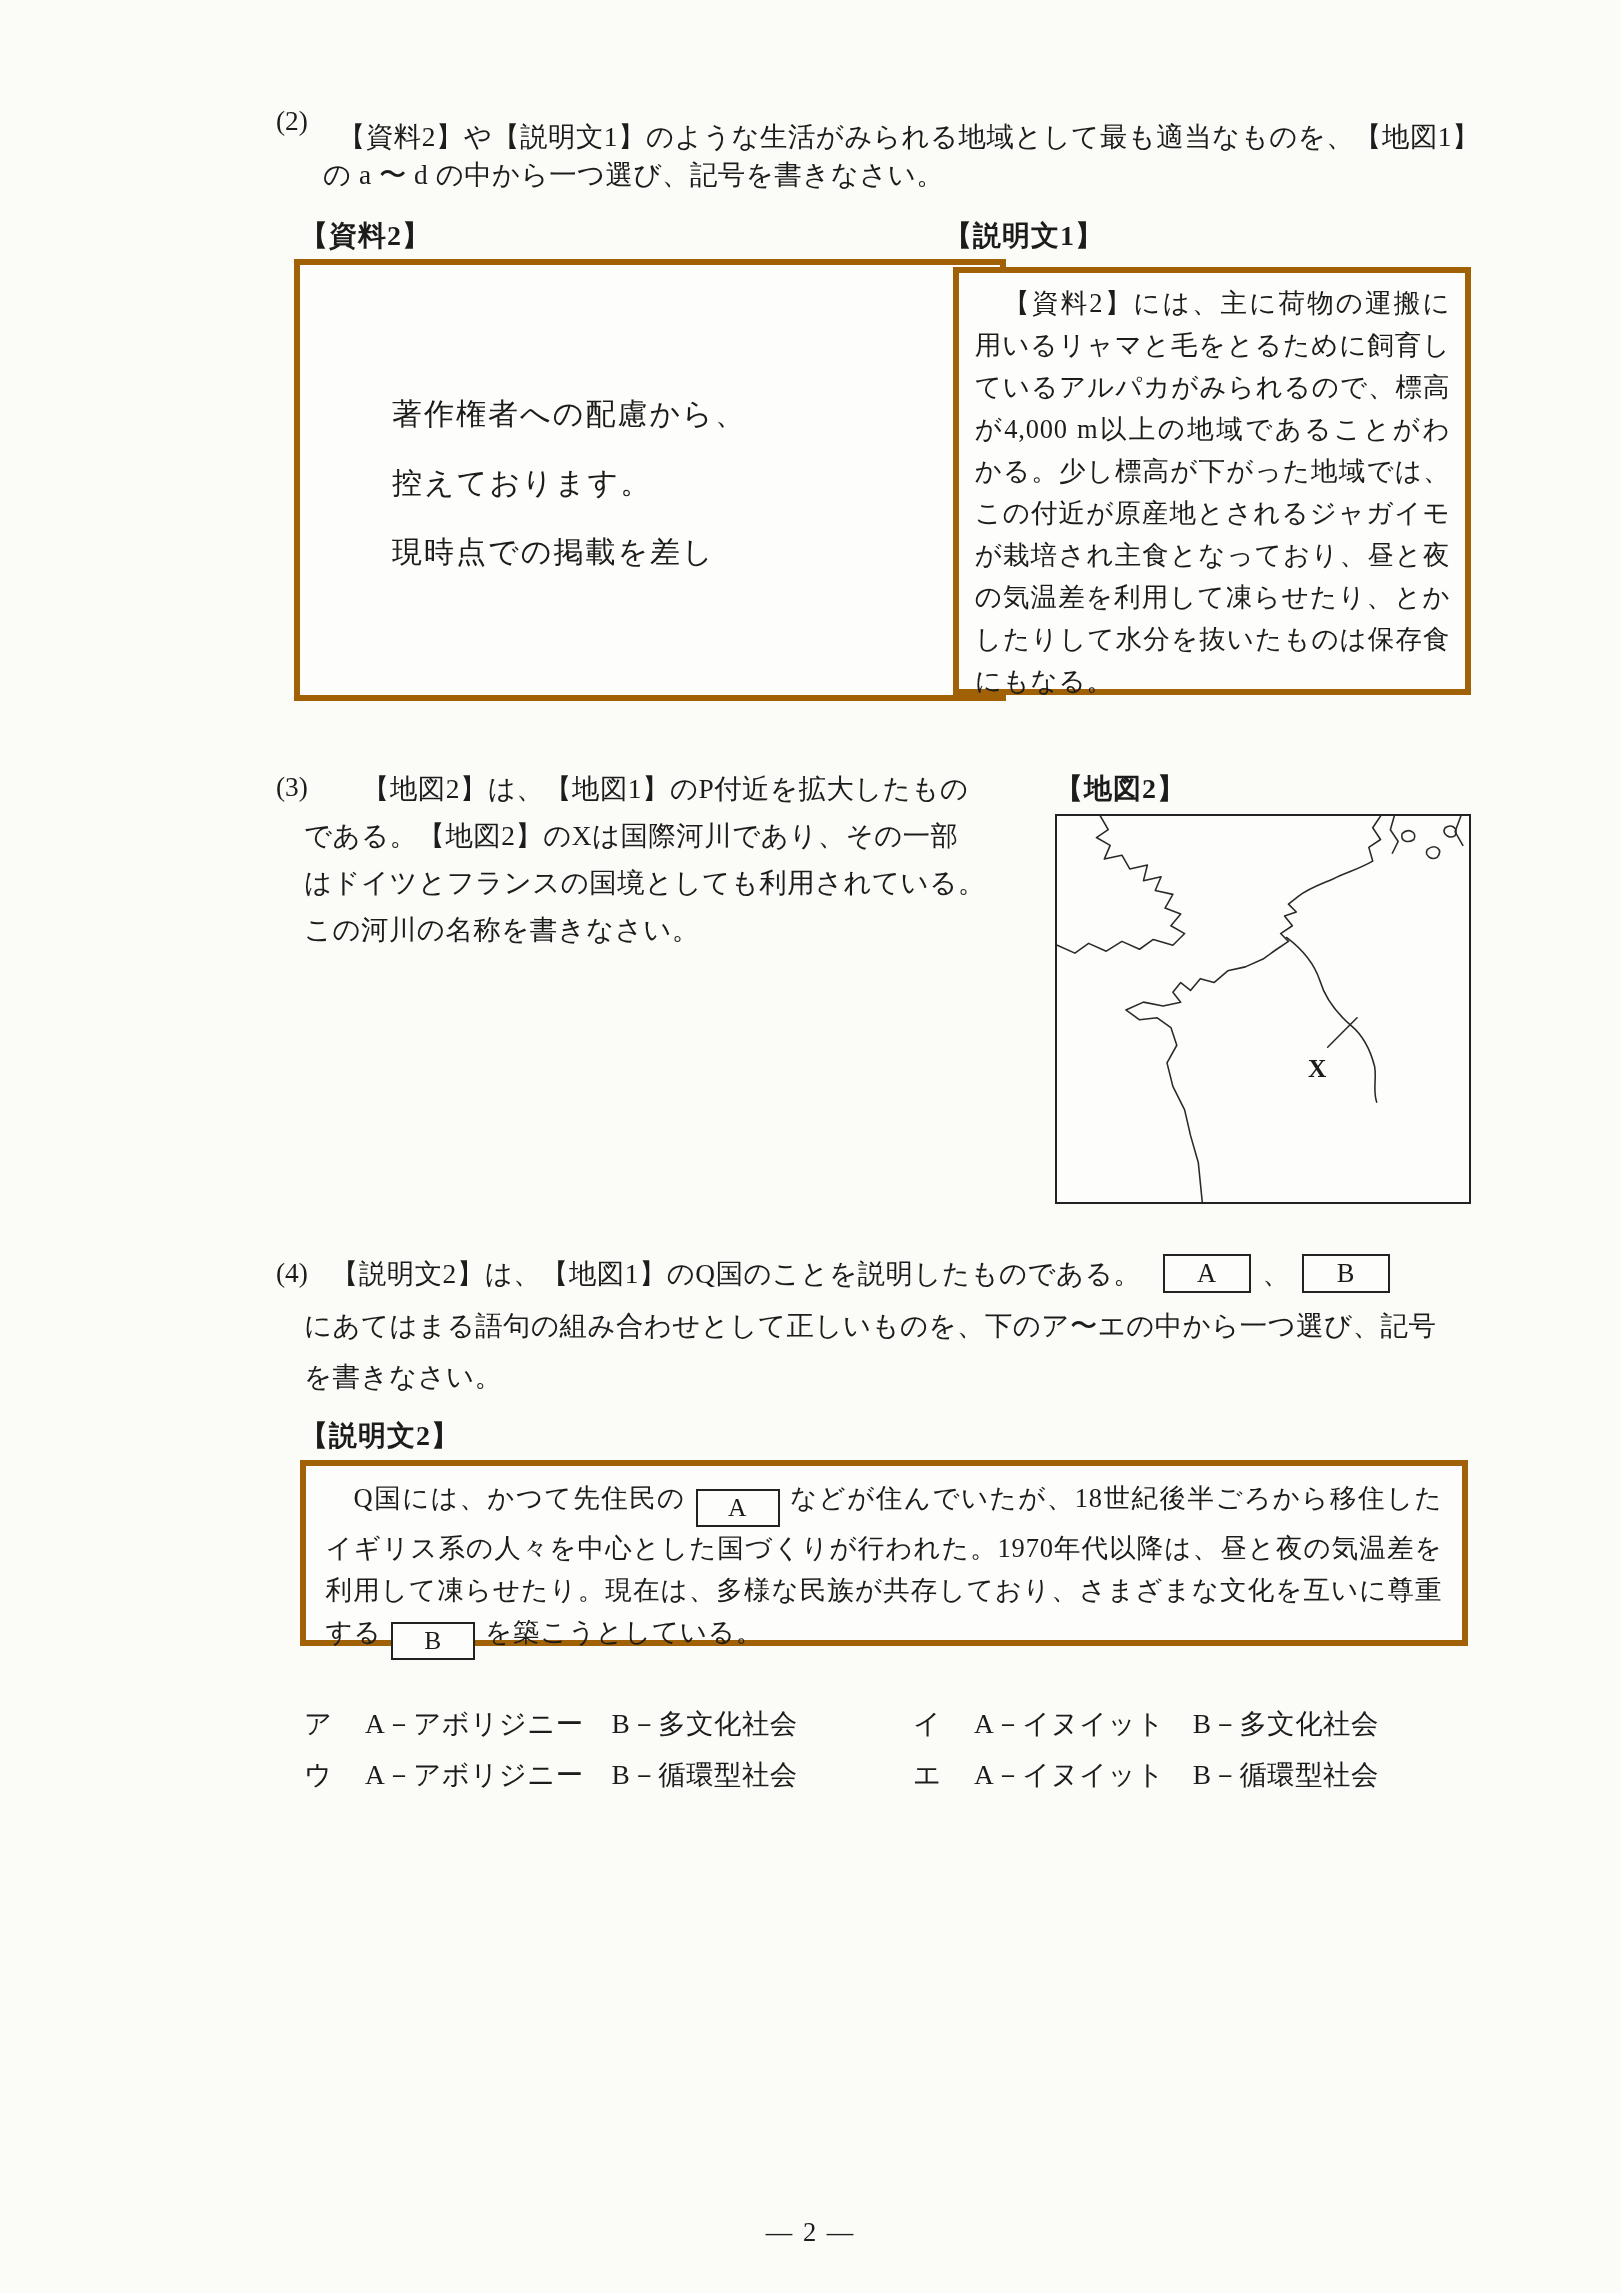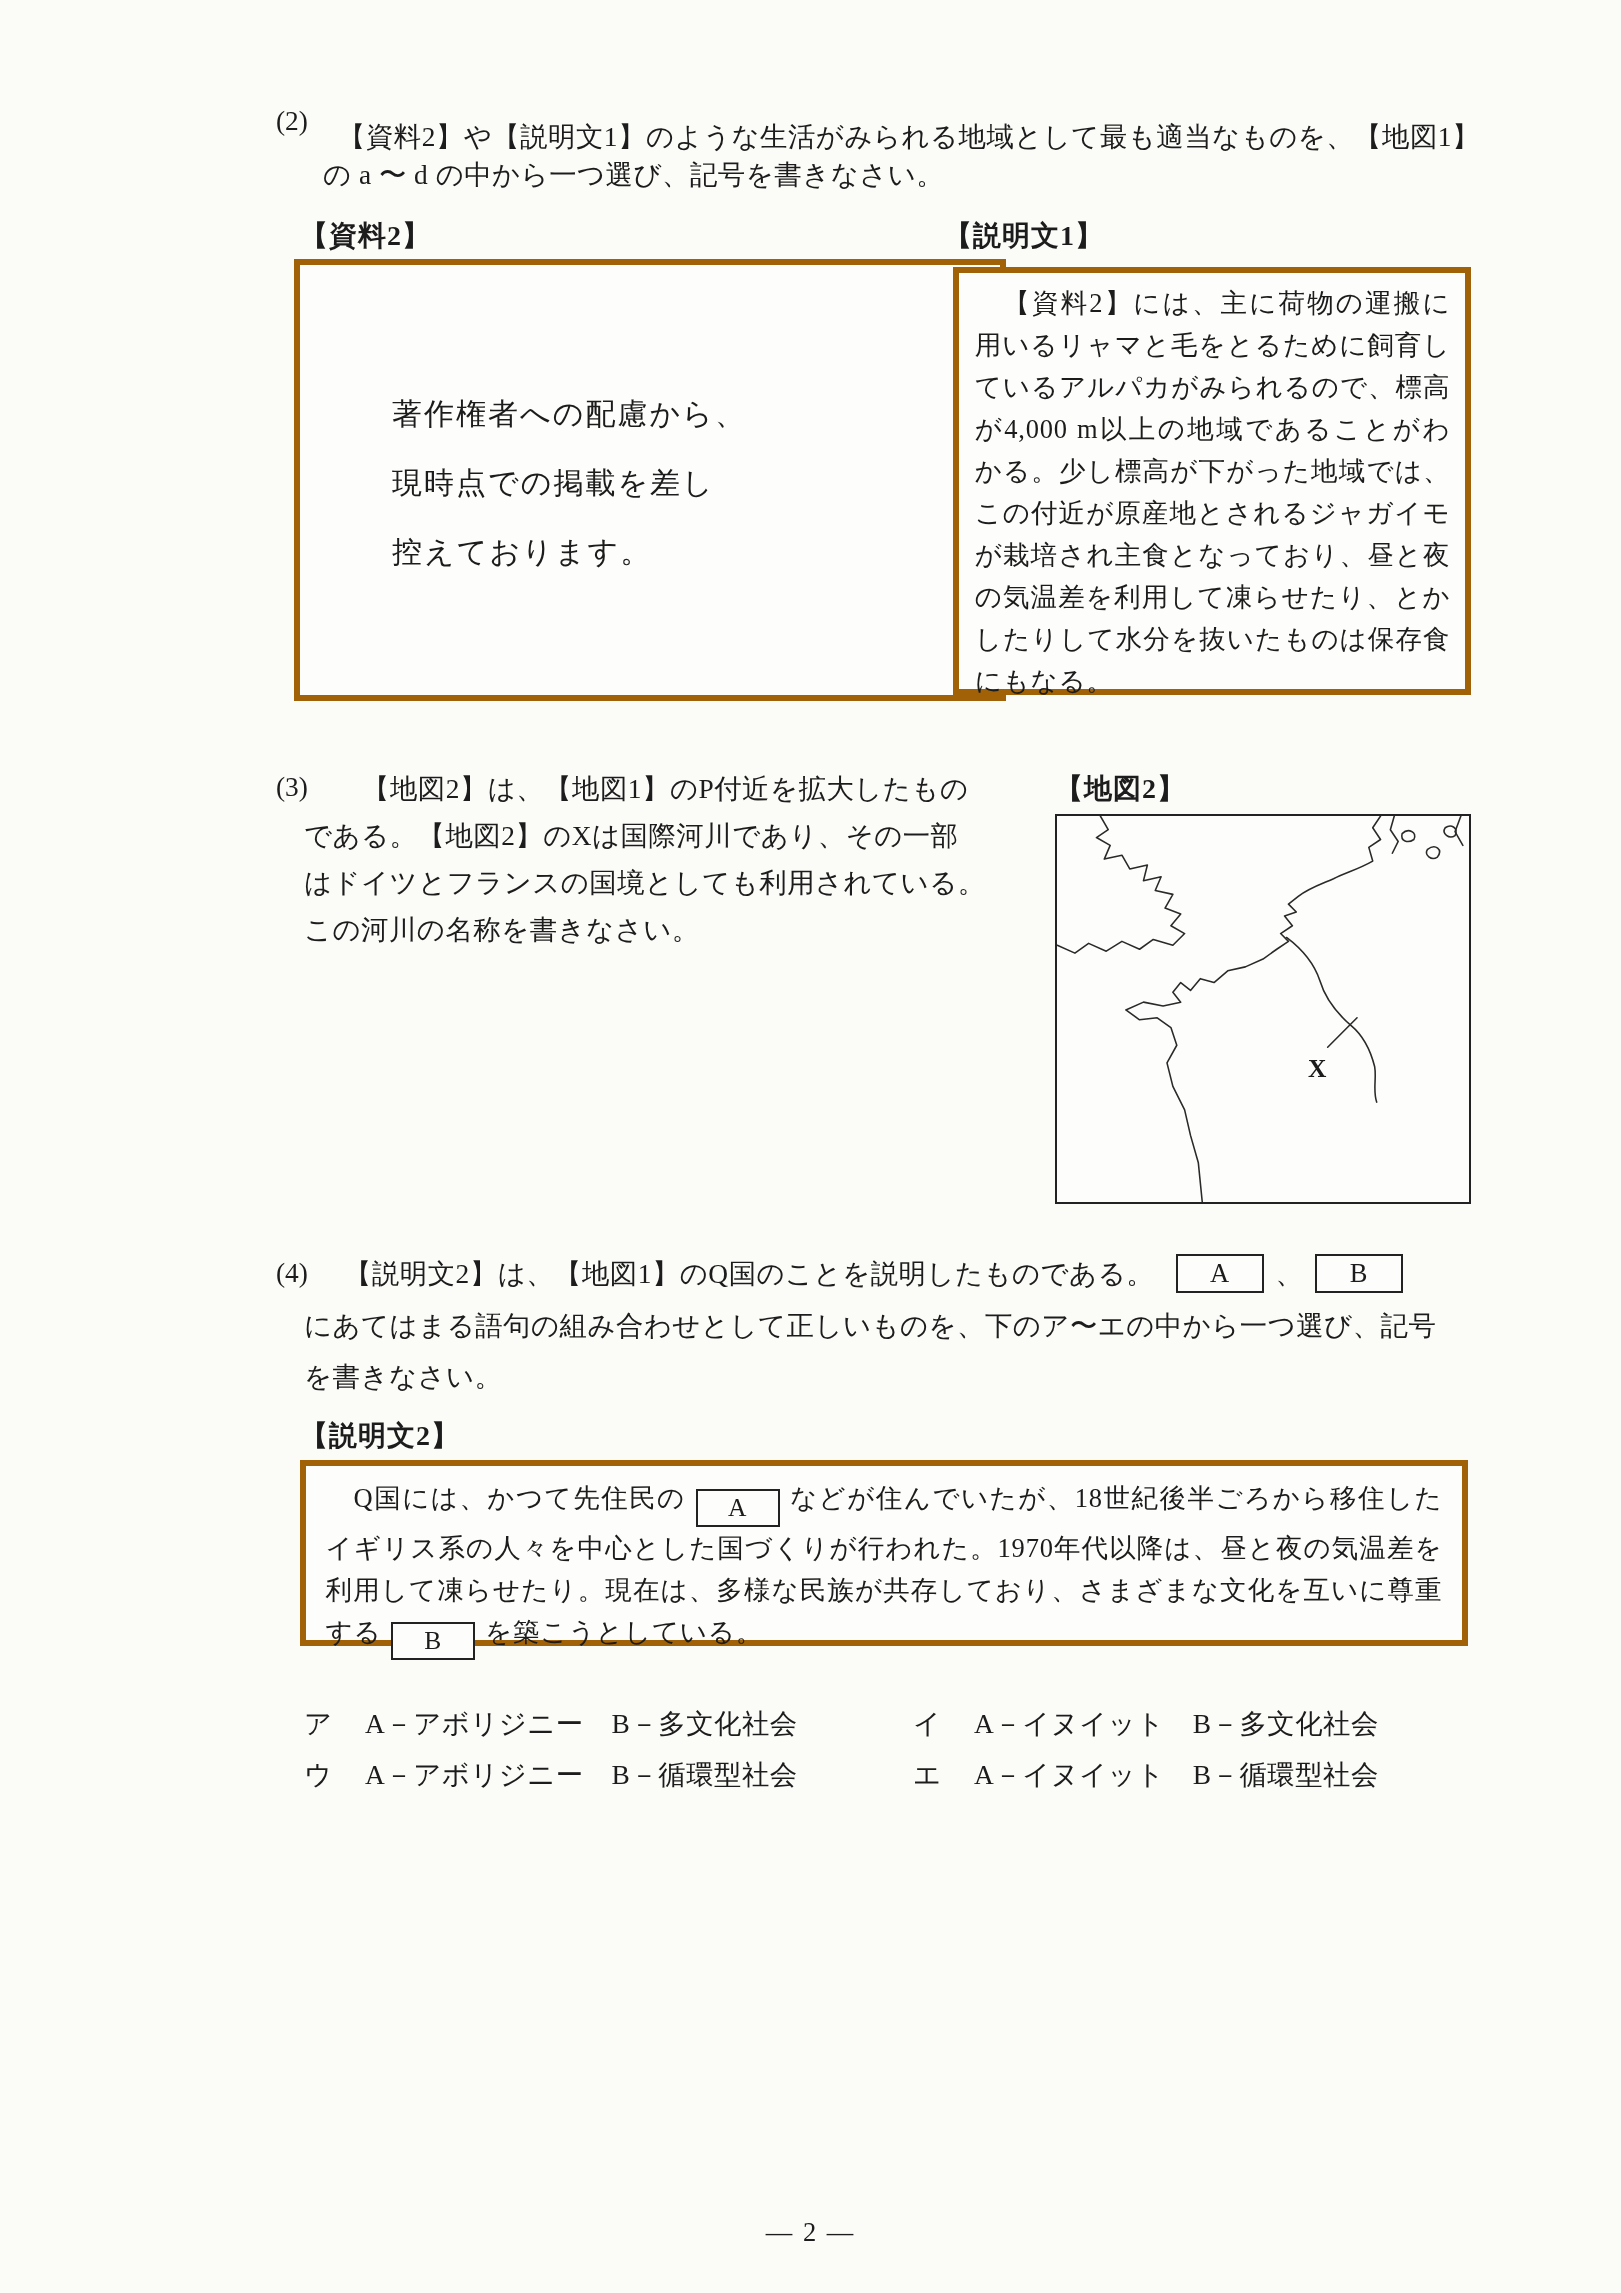--- a/index.html
+++ b/index.html
@@ -69,22 +69,22 @@
 <div class="page">
 
   <div class="qnum" style="left:276px; top:106px;">(2)</div>
   <div class="tline" style="left:338px; top:106px;margin-top:14px;">【資料2】や【説明文1】のような生活がみられる地域として最も適当なものを、【地図1】</div>
   <div class="tline" style="left:323px; top:158px;">の a 〜 d の中から一つ選び、記号を書きなさい。</div>
 
   <div class="boxlabel" style="left:300px; top:217px;">【資料2】</div>
   <div class="outbox" style="left:294px; top:259px; width:712px; height:442px;">
     <div class="notice-text">
       <div>著作権者への配慮から、</div>
+      <div>控えております。</div>
       <div>現時点での掲載を差し</div>
-      <div>控えております。</div>
     </div>
   </div>
 
   <div class="boxlabel" style="left:944px; top:217px;">【説明文1】</div>
   <div class="outbox" style="left:953px; top:267px; width:518px; height:428px;">
     <div class="exp-text">　【資料2】には、主に荷物の運搬に用いるリャマと毛をとるために飼育しているアルパカがみられるので、標高が4,000 m以上の地域であることがわかる。少し標高が下がった地域では、この付近が原産地とされるジャガイモが栽培され主食となっており、昼と夜の気温差を利用して凍らせたり、とかしたりして水分を抜いたものは保存食にもなる。</div>
   </div>
 
   <div class="qnum" style="left:276px; top:772px;">(3)</div>
   <div class="tline" style="left:338px; top:772px;margin-left:24px;">【地図2】は、【地図1】のP付近を拡大したもの</div>
@@ -111,21 +111,21 @@
 
         <path d="M 234,124 C 250,136 262,150 268,168 C 274,188 286,202 300,214 C 312,224 320,240 324,256 C 326,268 322,280 326,292"></path>
 
         <path d="M 306,206 L 276,236"></path>
       </g>
       <text x="256" y="266" font-size="26" font-weight="600" font-family="Liberation Serif, serif" fill="#1c1c1c">X</text>
     </svg>
   </div>
 
   <div class="qnum" style="left:276px; top:1258px;">(4)</div>
-  <div class="q4line1" style="left:344px; top:1251px; height:45px;">
+  <div class="q4line1" style="left:331px; top:1251px; height:45px;">
     <span class="txt">【説明文2】は、【地図1】のQ国のことを説明したものである。</span>
     <span class="blankbox" style="margin-left:21.6px;">A</span>
     <span class="comma">、</span>
     <span class="blankbox">B</span>
   </div>
   <div class="tline" style="left:304px; top:1309px;">にあてはまる語句の組み合わせとして正しいものを、下のア〜エの中から一つ選び、記号</div>
   <div class="tline" style="left:304px; top:1360px;">を書きなさい。</div>
 
   <div class="boxlabel" style="left:300px; top:1417px;">【説明文2】</div>
   <div class="outbox" style="left:300px; top:1460px; width:1168px; height:186px;">

